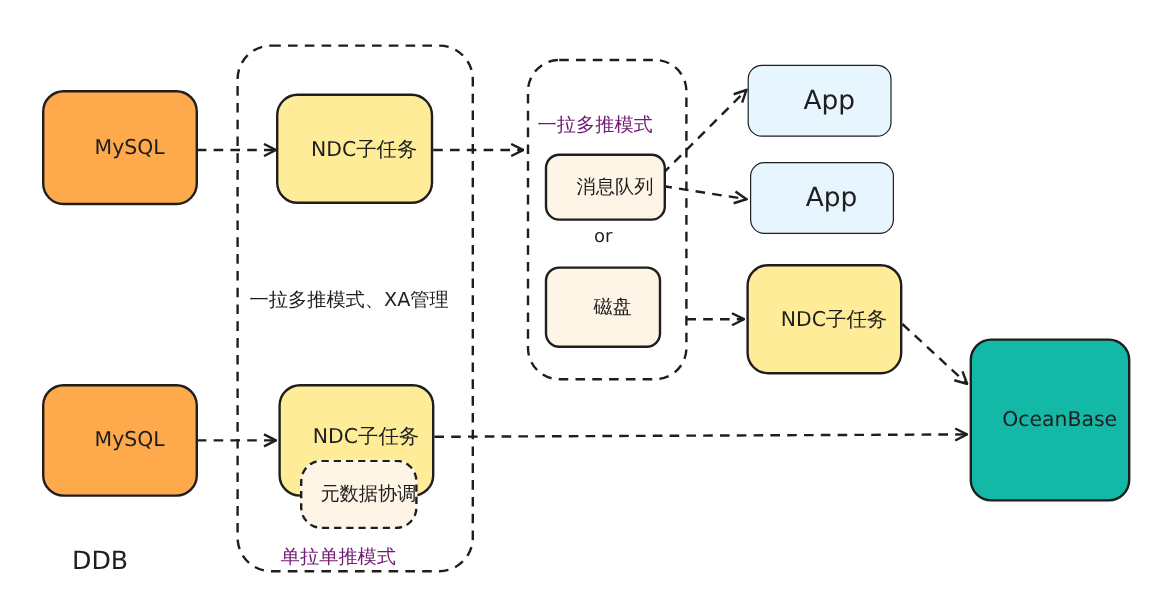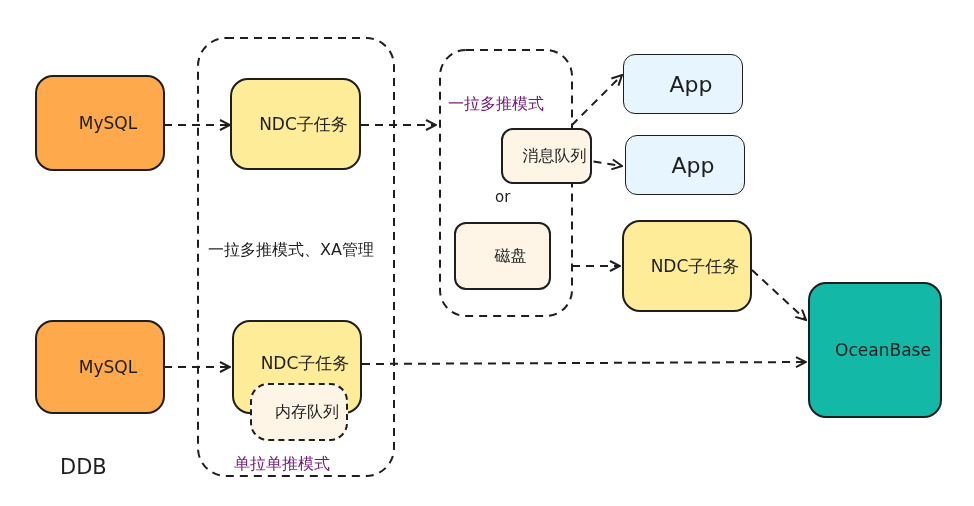--- a/index.html
+++ b/index.html
@@ -34,23 +34,23 @@
   <line x1="752" y1="270" x2="806" y2="320" stroke="#1e1e1e" stroke-width="2" stroke-dasharray="8 6" marker-end="url(#arrow)"></line>
   <line x1="164" y1="367" x2="230" y2="367" stroke="#1e1e1e" stroke-width="2" stroke-dasharray="8 6" marker-end="url(#arrow)"></line>
   <line x1="362" y1="364" x2="806" y2="362" stroke="#1e1e1e" stroke-width="2" stroke-dasharray="8 6" marker-end="url(#arrow)"></line>
 </svg>
 
 <div class="node" style="left:35px;top:75px;width:130px;height:96px;background:#ffa94d;">MySQL</div>
 <div class="node" style="left:35px;top:320px;width:130px;height:94px;background:#ffa94d;">MySQL</div>
 
 <div class="node" style="left:230px;top:78px;width:131px;height:92px;background:#ffec99;">NDC子任务</div>
 <div class="node" style="left:232px;top:320px;width:130px;height:94px;background:#ffec99;align-items:flex-start;padding-top:30px;">NDC子任务</div>
-<div class="node" style="left:250px;top:383px;width:98px;height:58px;background:#fff5e6;border-style:dashed;font-size:16px;">内存队列</div>
+<div class="node" style="left:250px;top:383px;width:98px;height:58px;background:#fff5e6;border-style:dashed;font-size:16px;">元数据协调</div>
 
-<div class="node" style="left:454px;top:128px;width:91px;height:56px;background:#fff5e6;font-size:16px;border-radius:12px;margin-left:47px;">消息队列</div>
+<div class="node" style="left:454px;top:128px;width:101px;height:56px;background:#fff5e6;font-size:16px;border-radius:12px;">消息队列</div>
 <div class="node" style="left:454px;top:222px;width:97px;height:68px;background:#fff5e6;font-size:16px;border-radius:12px;">磁盘</div>
 
 <div class="node big" style="left:623px;top:54px;width:120px;height:60px;background:#e7f5ff;border-width:1.5px;border-radius:12px;">App</div>
 <div class="node big" style="left:625px;top:135px;width:120px;height:60px;background:#e7f5ff;border-width:1.5px;border-radius:12px;">App</div>
 
 <div class="node" style="left:622px;top:220px;width:130px;height:92px;background:#ffec99;">NDC子任务</div>
 <div class="node" style="left:808px;top:282px;width:134px;height:136px;background:#14b8a6;">OceanBase</div>
 
 <div class="label" style="left:208px;top:240px;font-size:16px;">一拉多推模式、XA管理</div>
 <div class="label red" style="left:448px;top:94px;font-size:16px;">一拉多推模式</div>

